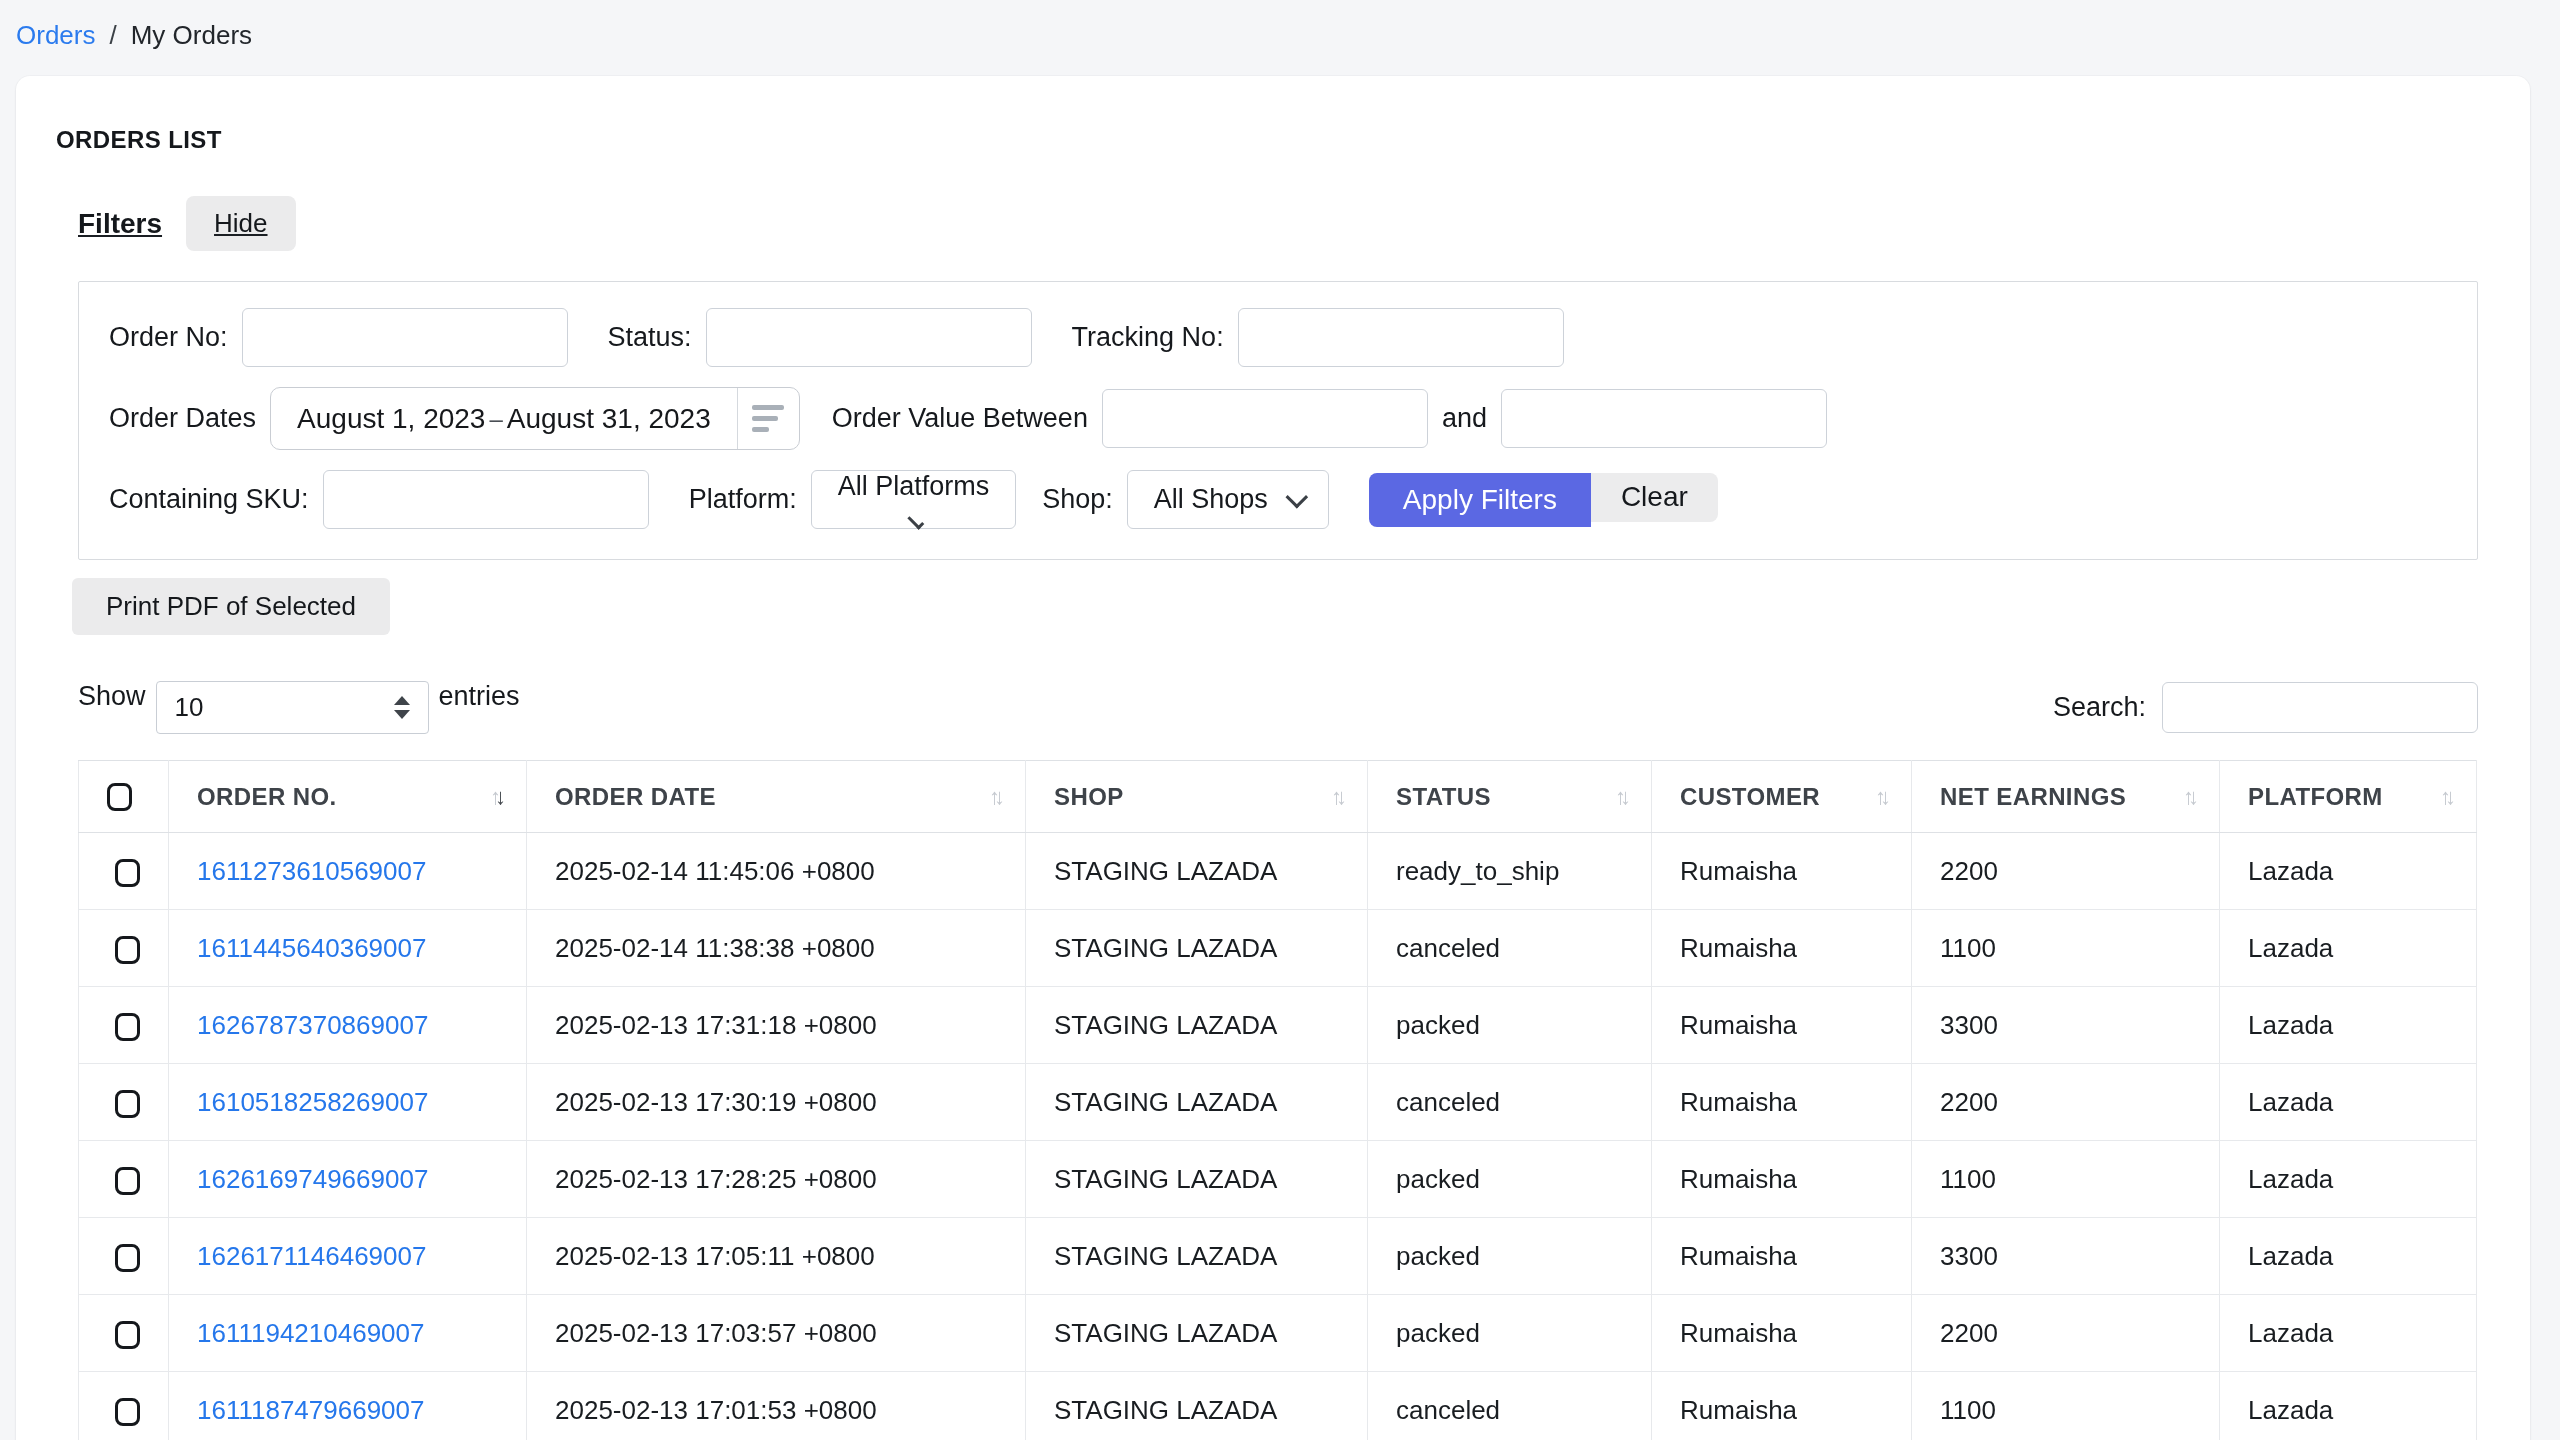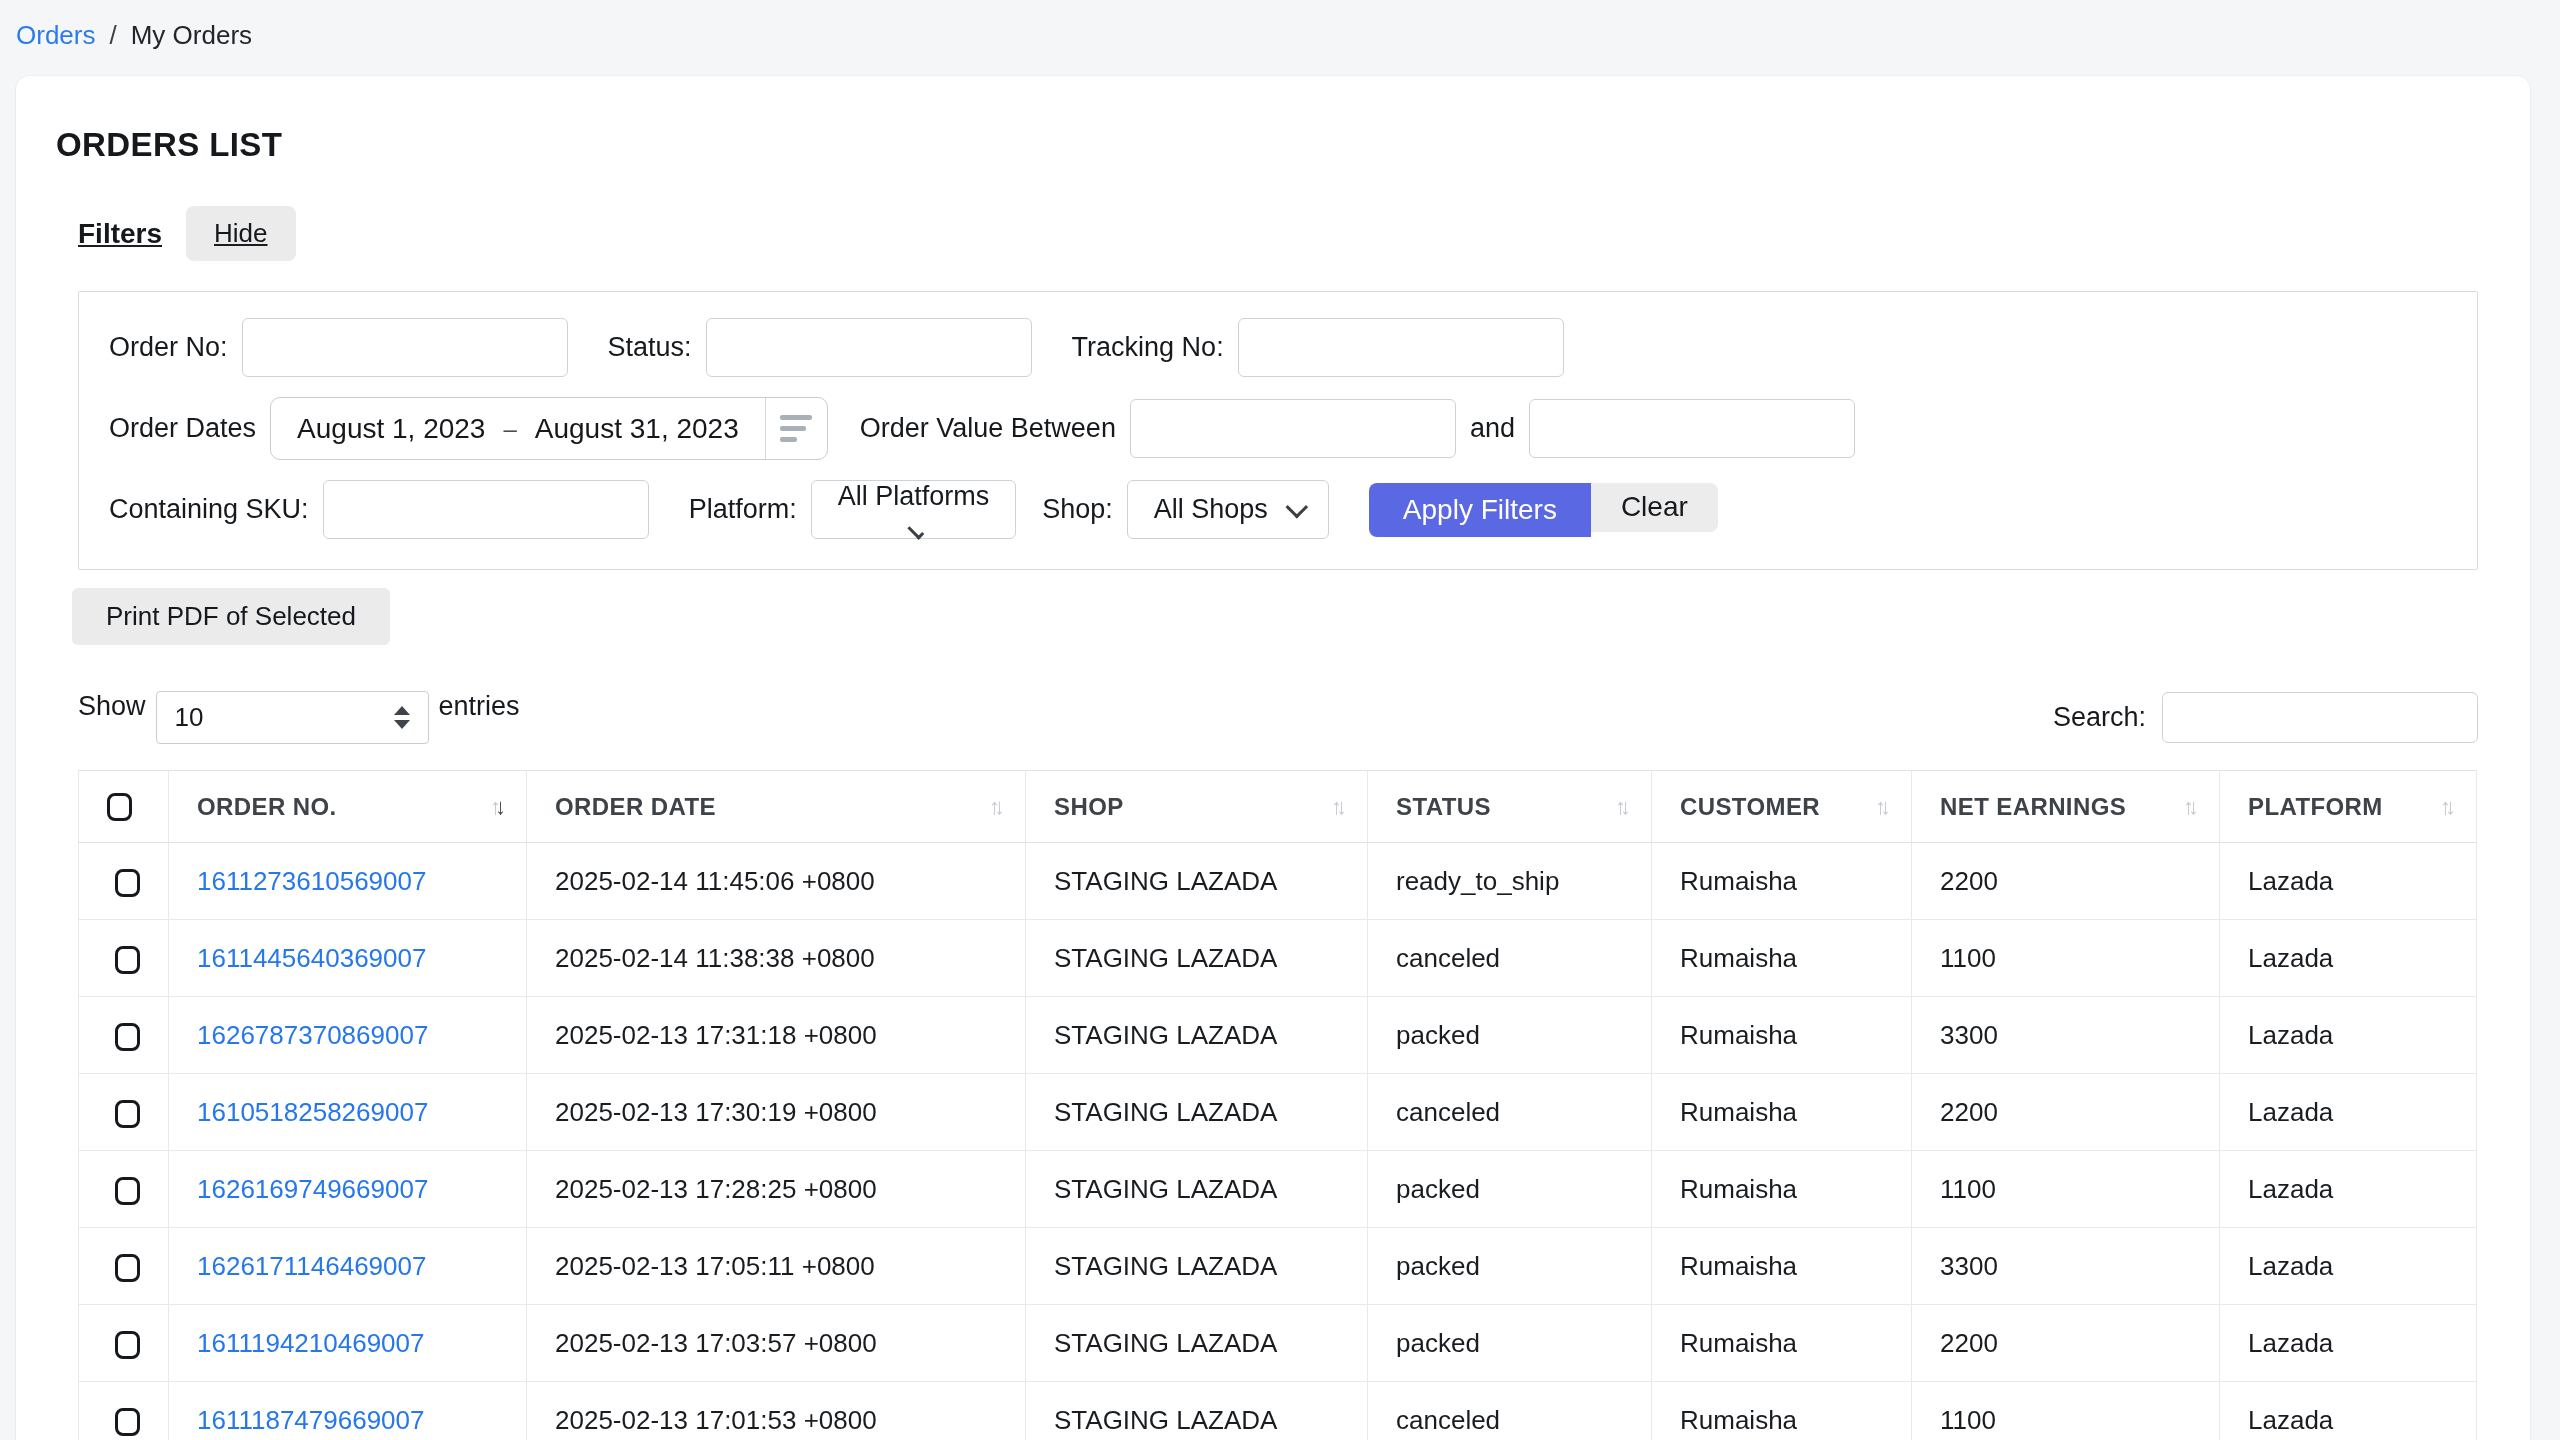--- a/index.html
+++ b/index.html
@@ -28,21 +28,21 @@
     margin: 6px 30px 0 16px;
     background: #ffffff;
     border-radius: 14px;
     box-shadow: 0 1px 3px rgba(20,24,31,0.06), 0 0 0 1px rgba(20,24,31,0.02);
     padding: 50px 52px 0 62px;
     height: 1380px;
     overflow: hidden;
   }
 
   .page-title {
-    font-size: 33px;
+    font-size: 24px;
     font-weight: 700;
     letter-spacing: 0.4px;
     color: #15181c;
     margin-left: -22px;
     margin-bottom: 42px;
   }
 
   
   .filters-head {
     display: flex;
@@ -100,21 +100,21 @@
     border: 1px solid #c9cdd3;
     border-radius: 10px;
     overflow: hidden;
     background: #fff;
     cursor: pointer;
     margin-right: 32px;
   }
   .dr-text {
     display: flex;
     align-items: center;
-    gap: 18px;
+    gap: 4px;
     padding: 0 26px;
     font-size: 28px;
     color: #16181b;
     white-space: nowrap;
   }
   .dr-sep { color: #4a4f55; font-size: 24px; }
   .dr-iconbox {
     width: 62px;
     border-left: 1px solid #d5d9de;
     display: flex;

